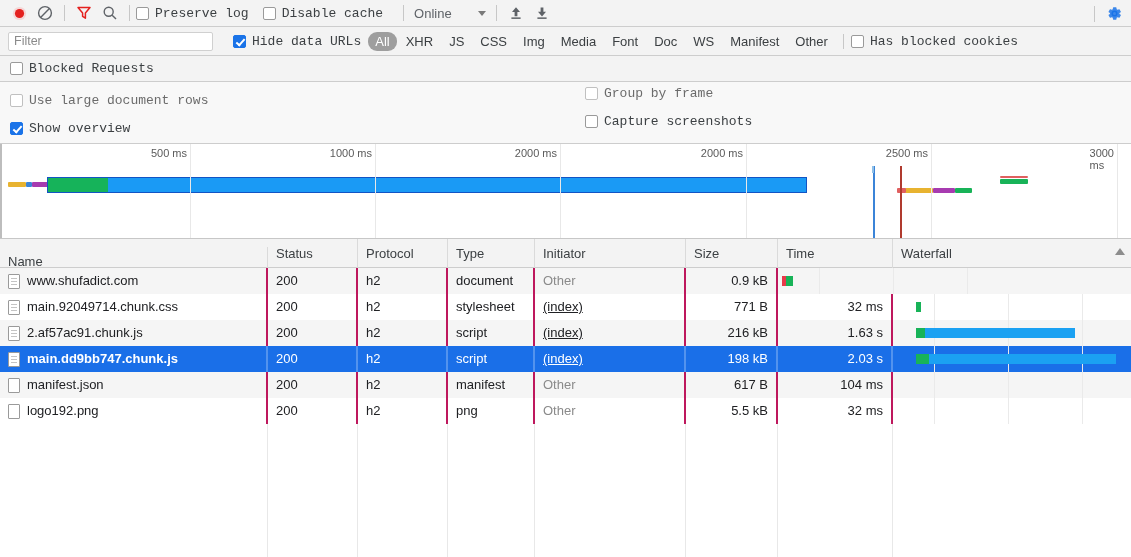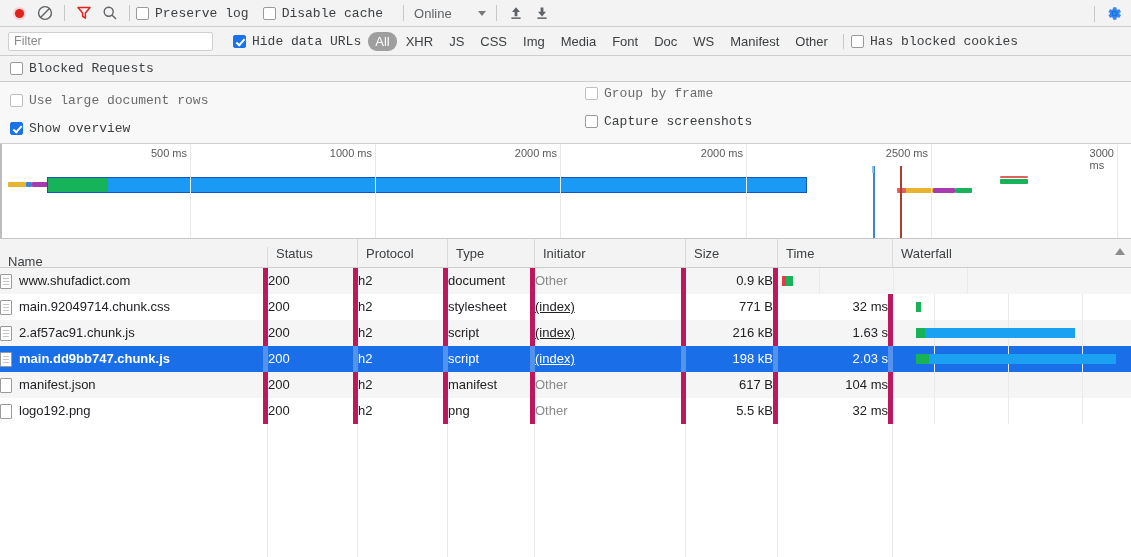--- a/index.html
+++ b/index.html
@@ -122,22 +122,22 @@
     border-right: 5px solid transparent; border-bottom: 7px solid #8d8d8d;
   }
   .row { height: 26px; display: flex; align-items: center; position: relative; font-size: 13px; }
   .row.odd { background: #f5f5f5; }
   .row.even { background: #fff; }
   .row.selected { background: #1a6fe8; color: #fff; }
   .row.selected .cell { color: #fff; border-right-color: rgba(255,255,255,.25); }
   .row.selected .link { color: #fff; }
   .row.selected .namecell { font-weight: bold; }
   .cell {
-    height: 26px; line-height: 26px; padding: 0 0;
-    border-right: 5px solid #be185d; overflow: hidden;
+    height: 26px; line-height: 26px; padding: 0 8px;
+    border-right: 2px solid #be185d; overflow: hidden;
     white-space: nowrap; text-overflow: ellipsis; flex: 0 0 auto;
   }
   .cell.num { text-align: right; }
   .cell.wf { border-right: none; flex: 1 1 auto; padding: 0; position: relative; }
   .dim { color: #8a8a8a; }
   .link { color: #202124; text-decoration: underline; cursor: pointer; }
   .namecell { display: flex; align-items: center; gap: 7px; }
   .fileicon {
     width: 12px; height: 15px; border: 1px solid #9a9a9a; background: #fff;
     flex: 0 0 auto; position: relative; border-radius: 1px;

